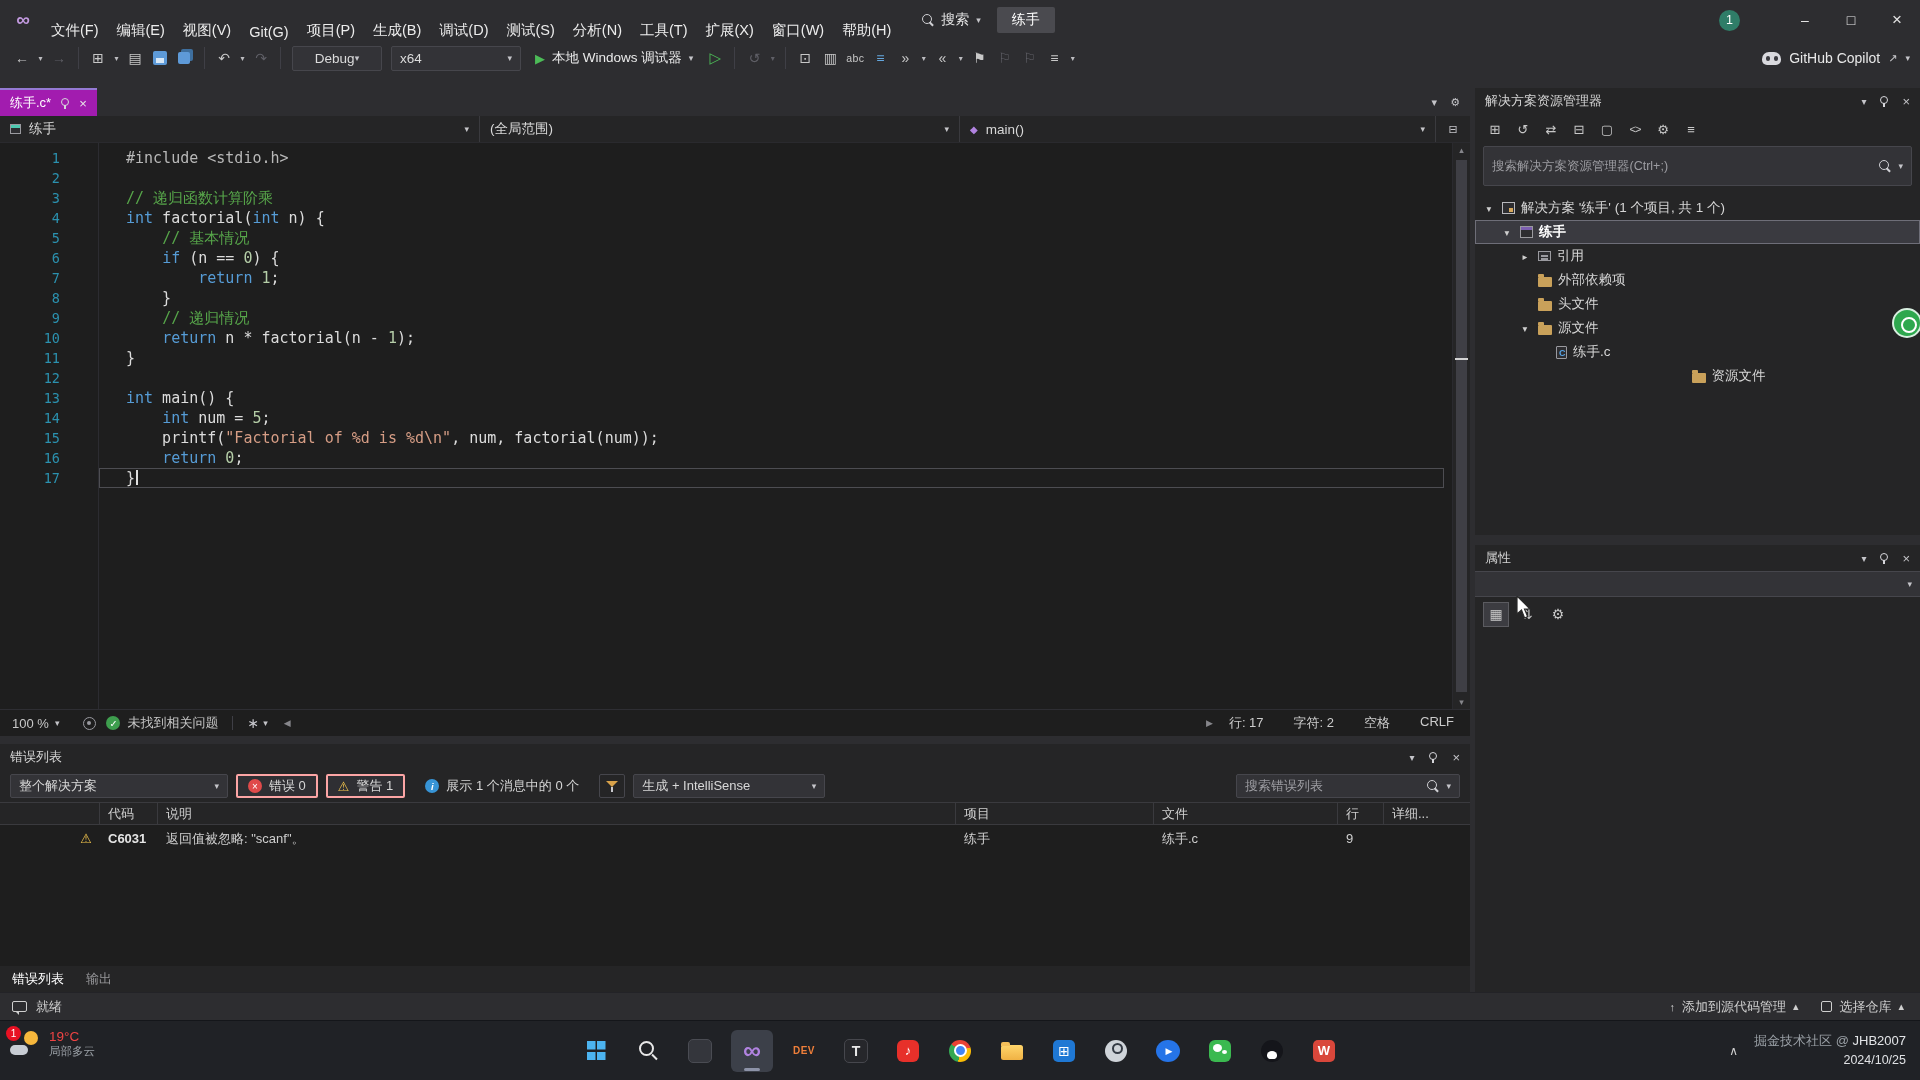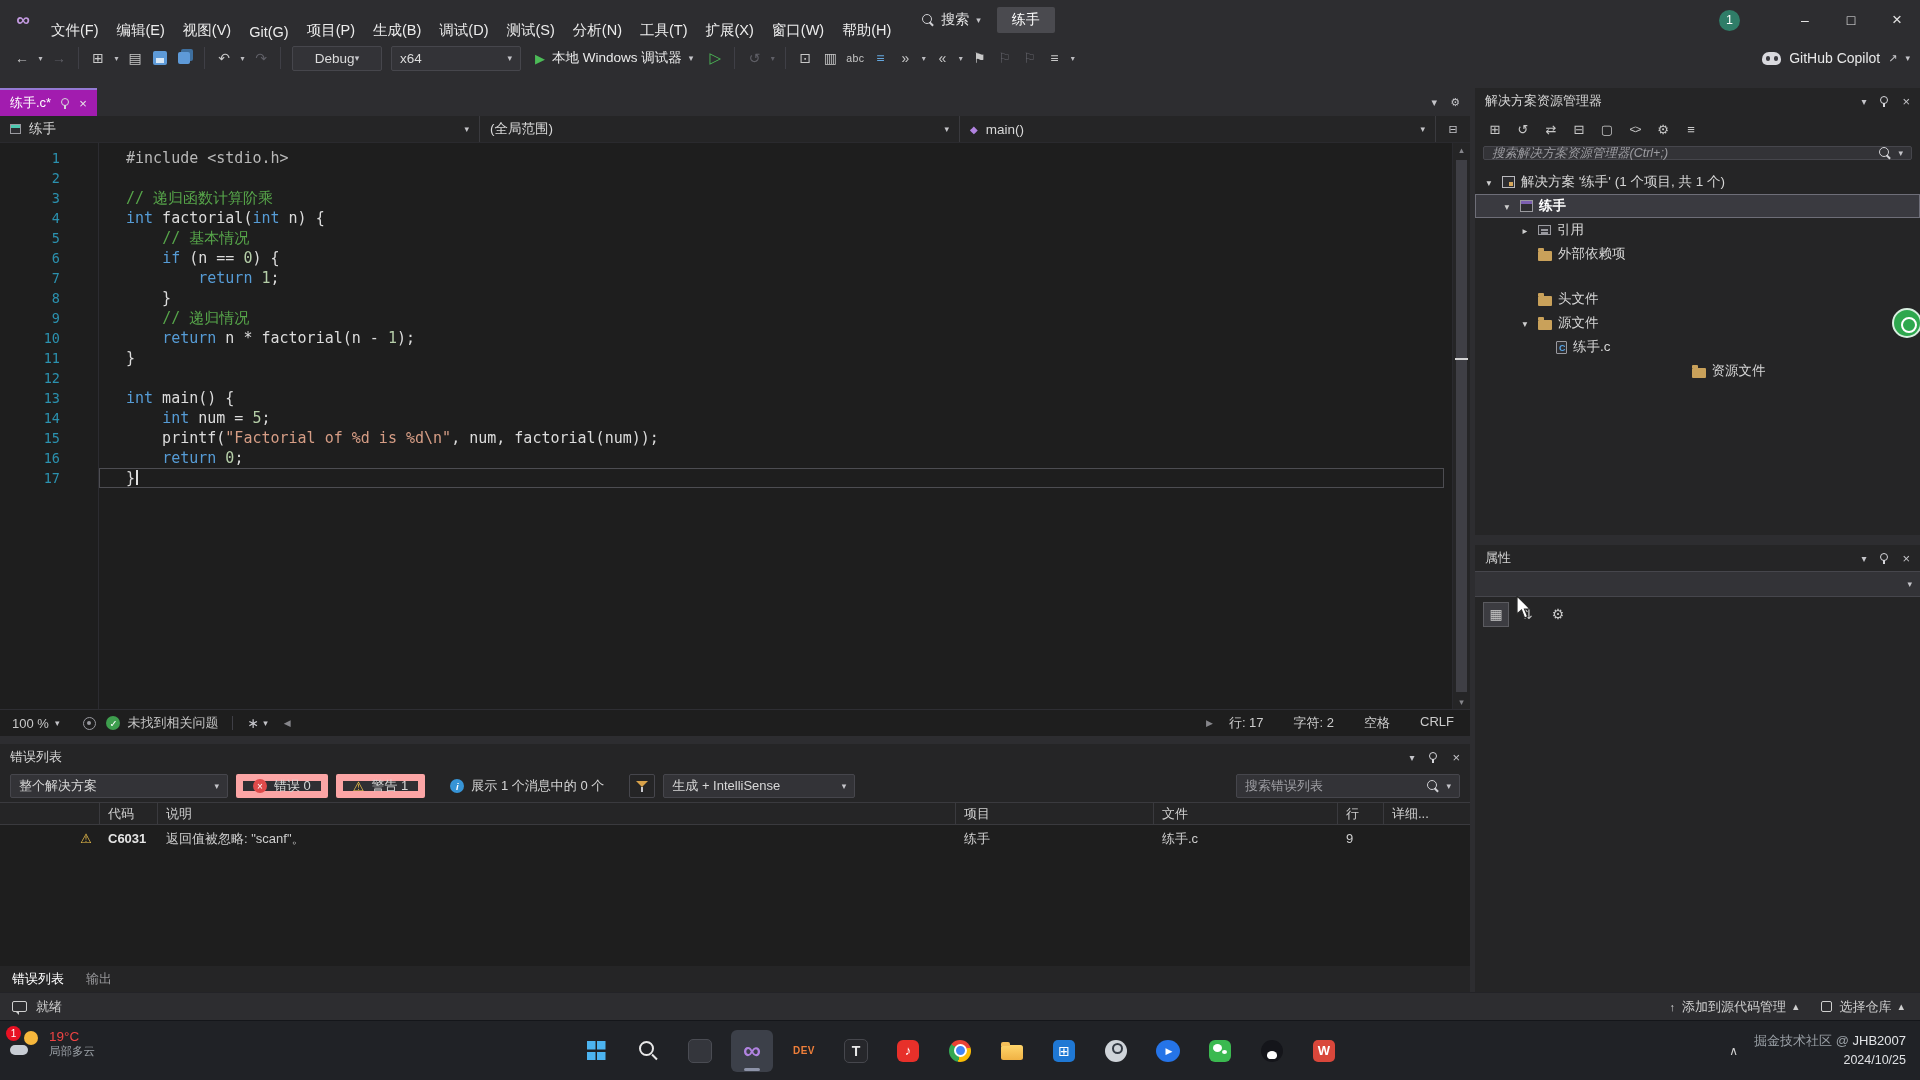--- a/index.html
+++ b/index.html
@@ -116,21 +116,21 @@
 
   
   .error-panel { margin-top:8px; height:248px; background:#252526; display:flex; flex-direction:column; flex:0 0 auto; }
   .ep-header { height:26px; display:flex; align-items:center; padding:0 10px; color:#d4d4d4; font-size:13px; }
   .ep-header .sp { flex:1; }
   .ep-header .g { margin-left:14px; font-size:10px; color:#c5c5c9; }
   .ep-toolbar { height:32px; display:flex; align-items:center; gap:8px; padding:0 10px; }
   .combo { height:24px; background:#333337; border:1px solid #46464c; border-radius:2px; display:flex; align-items:center;
     justify-content:space-between; padding:0 8px; font-size:13px; color:#d8d8d8; }
   .w215 { width:218px; } .w190 { width:192px; }
-  .toggle-btn { height:24px; display:flex; align-items:center; gap:7px; padding:0 10px; border:7px solid #fca5a5; background:#2f2f33;
+  .toggle-btn { height:24px; display:flex; align-items:center; gap:7px; padding:0 10px; border:2px solid #fca5a5; background:#2f2f33;
     color:#d6d6d6; font-size:13px; border-radius:2px; }
   .toggle-btn.flat { border-color:transparent; background:transparent; }
   .err-ic { width:14px; height:14px; border-radius:50%; background:#e04a4a; color:#fff; font-size:10px; display:flex; align-items:center; justify-content:center; }
   .err-ic::after { content:'×'; }
   .warn-g { color:#f4c64d; font-size:13px; }
   .info-ic { width:14px; height:14px; border-radius:50%; background:#3794d6; color:#fff; font-size:9.5px; font-style:italic; font-weight:bold;
     display:flex; align-items:center; justify-content:center; }
   .info-ic::after { content:'i'; }
   .filter-btn { width:26px; height:24px; display:flex; align-items:center; justify-content:center; border:1px solid #46464c; border-radius:2px; }
   .funnel { width:12px; height:12px; position:relative; }
@@ -159,22 +159,22 @@
   .ep-tab.active { color:#ffffff; }
 
   
   .panel-title { height:26px; display:flex; align-items:center; padding:0 10px; font-size:13px; color:#d4d4d4; background:#252526; }
   .panel-title .sp { flex:1; }
   .panel-title .g { margin-left:13px; font-size:10px; color:#c5c5c9; }
   .solution-explorer { height:447px; background:#252526; display:flex; flex-direction:column; flex:0 0 auto; }
   .se-toolbar { height:30px; display:flex; align-items:center; gap:4px; padding:0 8px; background:#252526; }
   .se-tool { min-width:24px; height:24px; display:flex; align-items:center; justify-content:center; color:#c8c8c8; font-size:13px; }
   .se-tool.code { font-size:11px; letter-spacing:-1px; }
-  .se-search { margin:2px 8px 8px 8px; height:14px; background:#333337; border:1px solid #46464c; border-radius:2px;
-    display:flex; align-items:center; gap:7px; padding:0 8px; font-size:12.5px; color:#9d9da2;font-style:italic; }
+  .se-search { margin:2px 8px 8px 8px; height:40px; background:#333337; border:1px solid #46464c; border-radius:2px;
+    display:flex; align-items:center; gap:7px; padding:0 8px; font-size:12.5px; color:#9d9da2; }
   .se-search .ph { flex:1; }
   .se-tree { flex:1; overflow:hidden; padding-top:2px; }
   .tree-row { height:24px; display:flex; align-items:center; gap:6px; font-size:13.5px; color:#d6d6d6; border:1px solid transparent; }
   .tree-row.selected { background:#3a3a40; border-color:#6e6e78; color:#ffffff; font-weight:bold; }
   .twisty { width:14px; flex:0 0 14px; font-size:9.5px; color:#cfcfcf; text-align:center; }
   .node-ic { flex:0 0 auto; }
   .tree-label { white-space:nowrap; }
   .ic-solution { width:13px; height:12px; border:1px solid #b9b9bd; background:#2d2d30; position:relative; }
   .ic-solution::after { content:''; position:absolute; right:1px; bottom:1px; width:4px; height:4px; background:#d6a85c; }
   .ic-project { width:13px; height:12px; border:1px solid #9a9a9f; background:#2d2d30; position:relative; }
@@ -566,21 +566,21 @@
             <div class="tree-row" style="padding-left: 42px;">
               <span class="twisty">▸</span>
               <span class="node-ic ic-references"></span>
               <span class="tree-label">引用</span>
             </div>
             <div class="tree-row" style="padding-left: 42px;">
               <span class="twisty"></span>
               <span class="node-ic ic-folder"></span>
               <span class="tree-label">外部依赖项</span>
             </div>
-            <div class="tree-row" style="padding-left: 42px; margin-top: 21px;">
+            <div class="tree-row" style="padding-left: 42px;">
               <span class="twisty"></span>
               <span class="node-ic ic-folder"></span>
               <span class="tree-label">头文件</span>
             </div>
             <div class="tree-row" style="padding-left: 42px;">
               <span class="twisty">▾</span>
               <span class="node-ic ic-folder"></span>
               <span class="tree-label">源文件</span>
             </div>
             <div class="tree-row" style="padding-left: 60px;">

